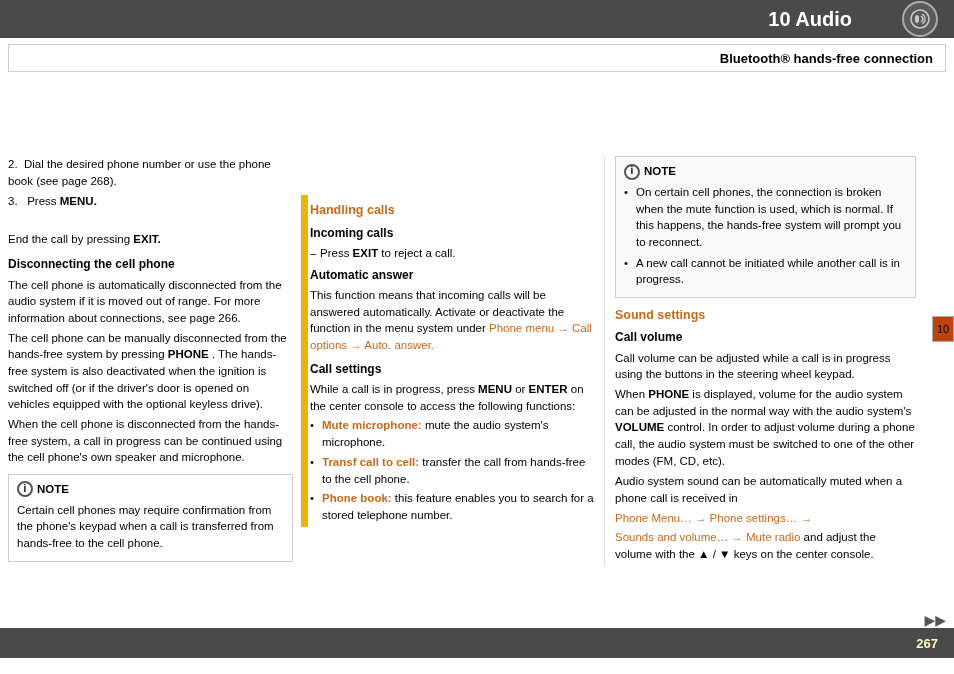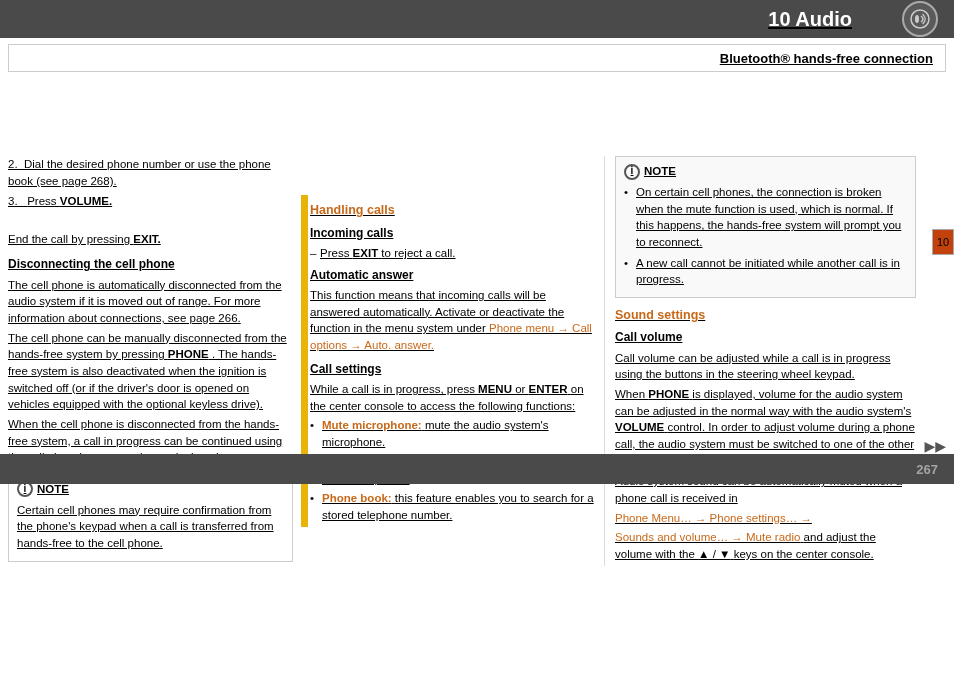--- a/index.html
+++ b/index.html
@@ -7,24 +7,23 @@
       font-family: Arial, sans-serif;
       font-size: 12px;
       background: #fff;
       width: 954px;
       height: 674px;
       overflow: hidden;
       position: relative;
     }
     .page-container {
       width: 954px;
-      height: 484px;
+      height: 658px;
       background: #fff;
       position: relative;
-      text-decoration: underline;
     }
     
     .top-header {
       background: #4a4a4a;
       height: 38px;
       display: flex;
       align-items: center;
       justify-content: flex-end;
       padding-right: 16px;
     }
@@ -110,21 +109,21 @@
       left: 0;
       right: 0;
       height: 30px;
       background: #4a4a4a;
       display: flex;
       align-items: center;
       justify-content: flex-end;
       padding-right: 16px;
     }
     .page-number {
-      color: #a3a3a3;
+      color: #fef9c3;
       font-size: 13px;
       font-weight: bold;
     }
     
     .nav-arrow {
       position: absolute;
       bottom: 30px;
       right: 8px;
       font-size: 14px;
       color: #555;
@@ -230,21 +229,21 @@
 
   <div class="main-content">
 
     <div class="left-col">
       <div class="step-item">
         <span>2.&nbsp;&nbsp;</span><span>Dial the desired phone number or use the phone book (see page 268).</span>
       </div>
       <div class="step-item" style="margin-top:3px;">
         <span>3.&nbsp;&nbsp;</span>
         <span>Press </span>
-        <span class="bold">VOLUME.</span>
+        <span class="bold">MENU.</span>
       </div>
       <p style="margin-top:22px;">
         <span>End the call by pressing </span>
         <span class="bold">EXIT.</span>
       </p>
 
       <h4 class="sub-heading" style="margin-top:8px;">Disconnecting the cell phone</h4>
       <p>The cell phone is automatically disconnected from the audio system if it is moved out of range. For more information about connections, see page 266.</p>
       <p style="margin-top:3px;">
         <span>The cell phone can be manually disconnected from the hands-free system by pressing </span>

